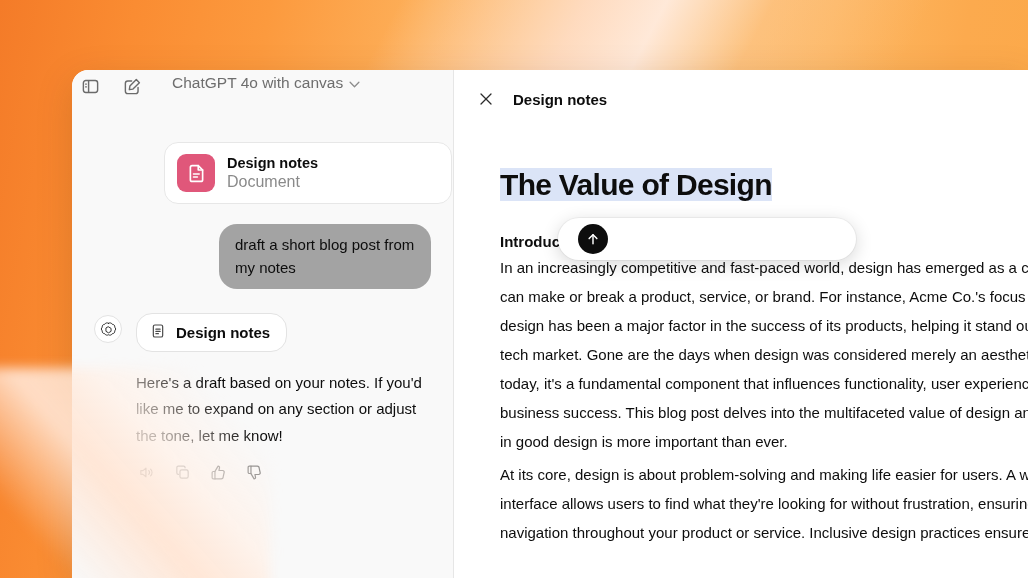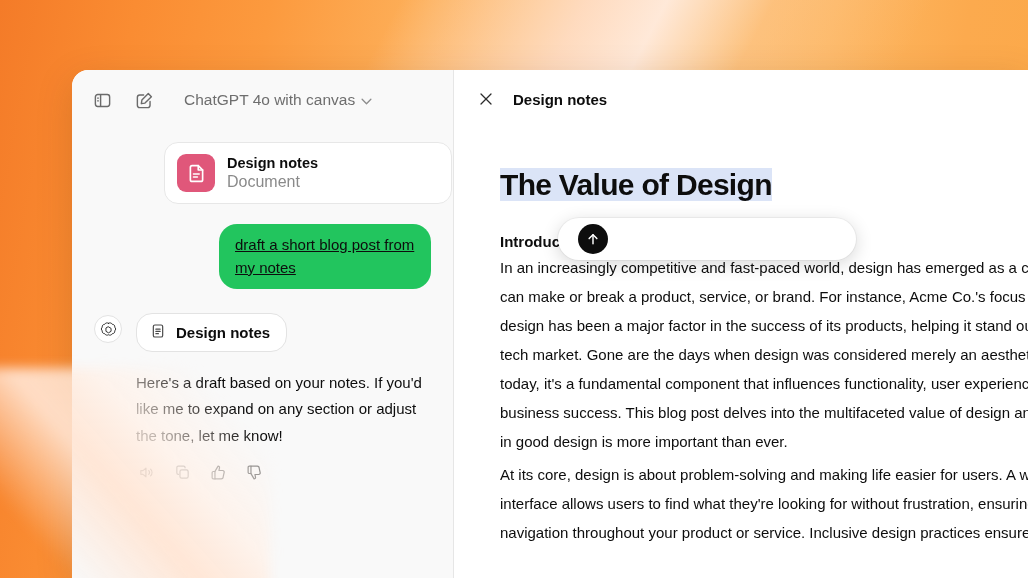--- a/index.html
+++ b/index.html
@@ -66,22 +66,22 @@
     background: #f9f9f9;
     border-right: 1px solid #e6e6e6;
     position: relative;
     flex: 0 0 382px;
     border-top-left-radius: 16px;
   }
 
   #chat-header {
     height: 60px;
     display: flex;
-    align-items: center;
-    padding: 0 14px;
+    align-items: flex-start;
+    padding: 0 2px;
     gap: 10px;
   }
   .icon-btn {
     width: 32px; height: 32px;
     display: flex; align-items: center; justify-content: center;
     border-radius: 7px;
     color: #6b6b6b;
     cursor: pointer;
   }
 
@@ -133,28 +133,27 @@
   #doc-card-sub {
     font-size: 16px;
     color: #8a8a8a;
     line-height: 1.25;
   }
 
   
   #user-bubble {
     margin: 20px 0 0 auto;
     max-width: 212px;
-    background: #22c55e;
+    background: #a3a3a3;
     border-radius: 18px;
     padding: 10px 16px;
     font-size: 15px;
     line-height: 1.5;
     color: #0d0d0d;
     width: max-content;
-    text-decoration: underline;
   }
   .right-align { display: flex; justify-content: flex-end; }
 
   
   #assistant-row {
     margin-top: 24px;
     display: flex;
     gap: 14px;
     align-items: flex-start;
   }

